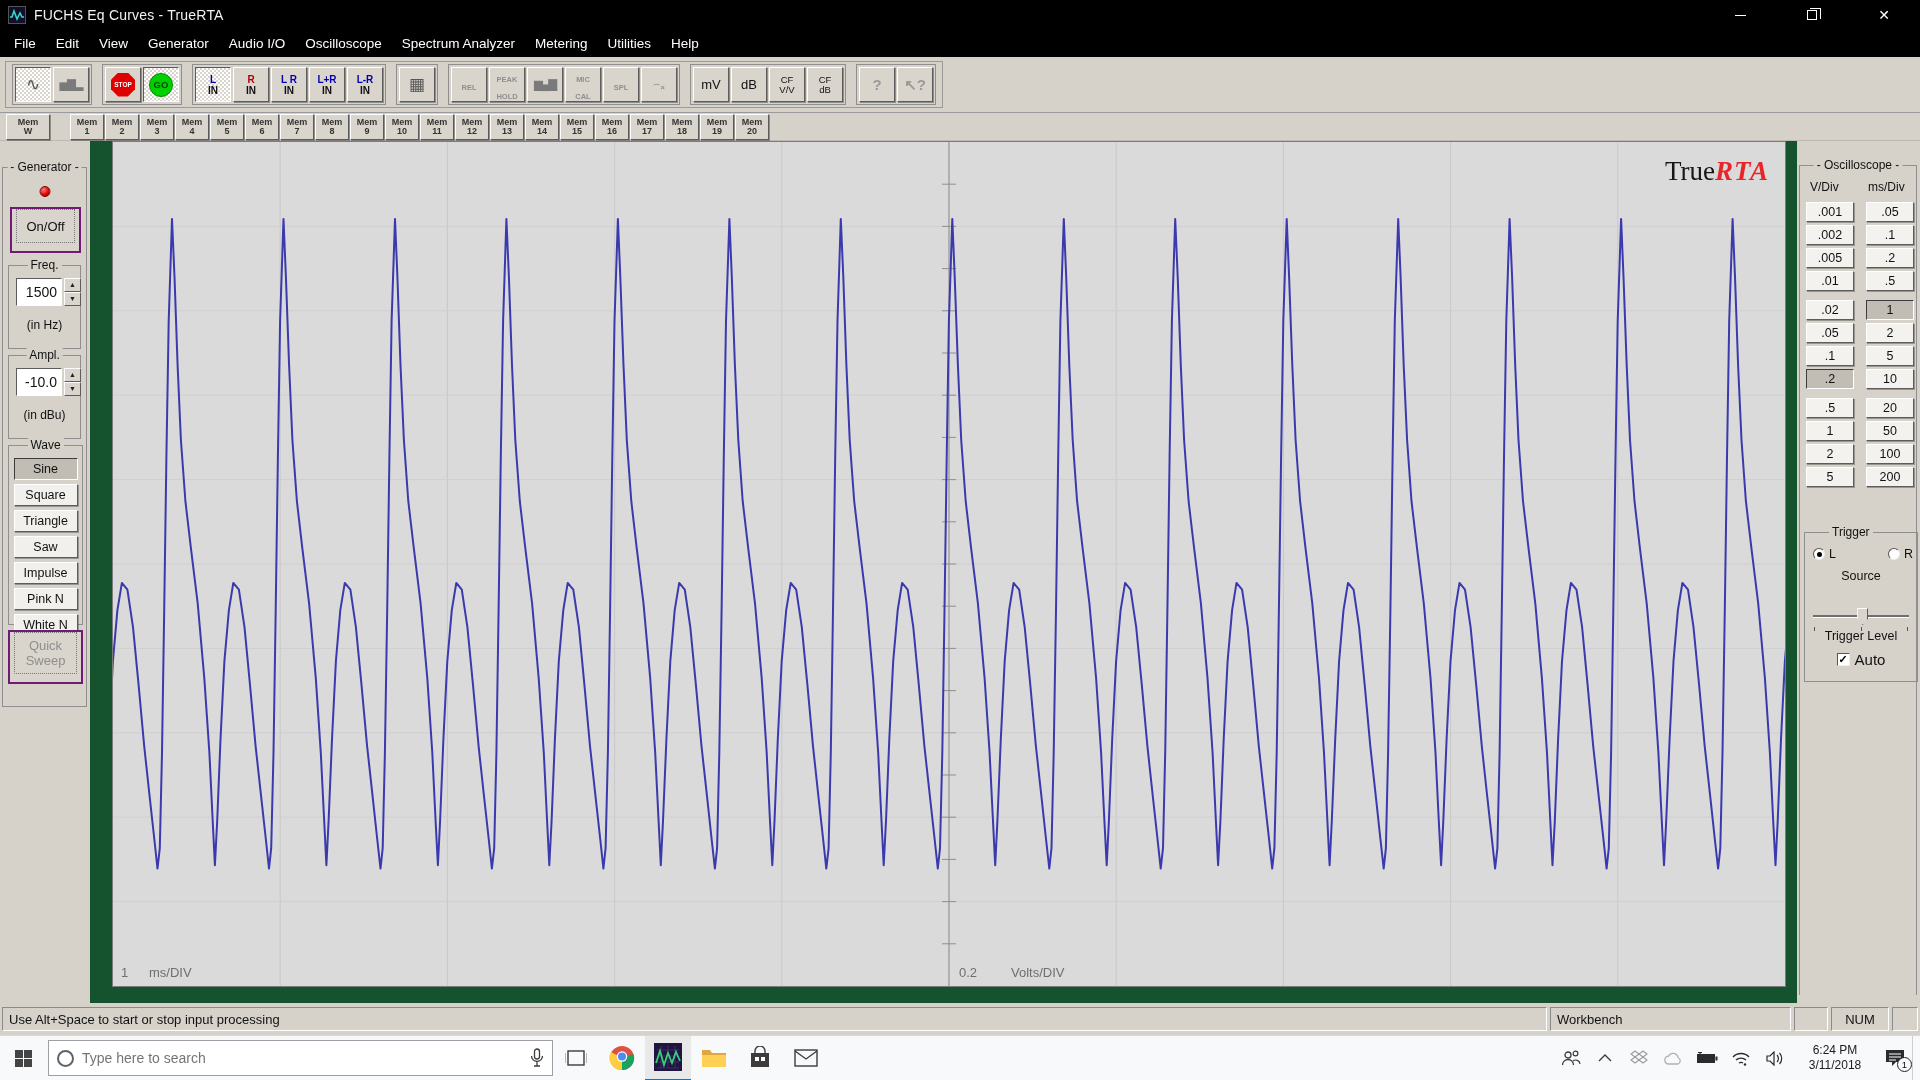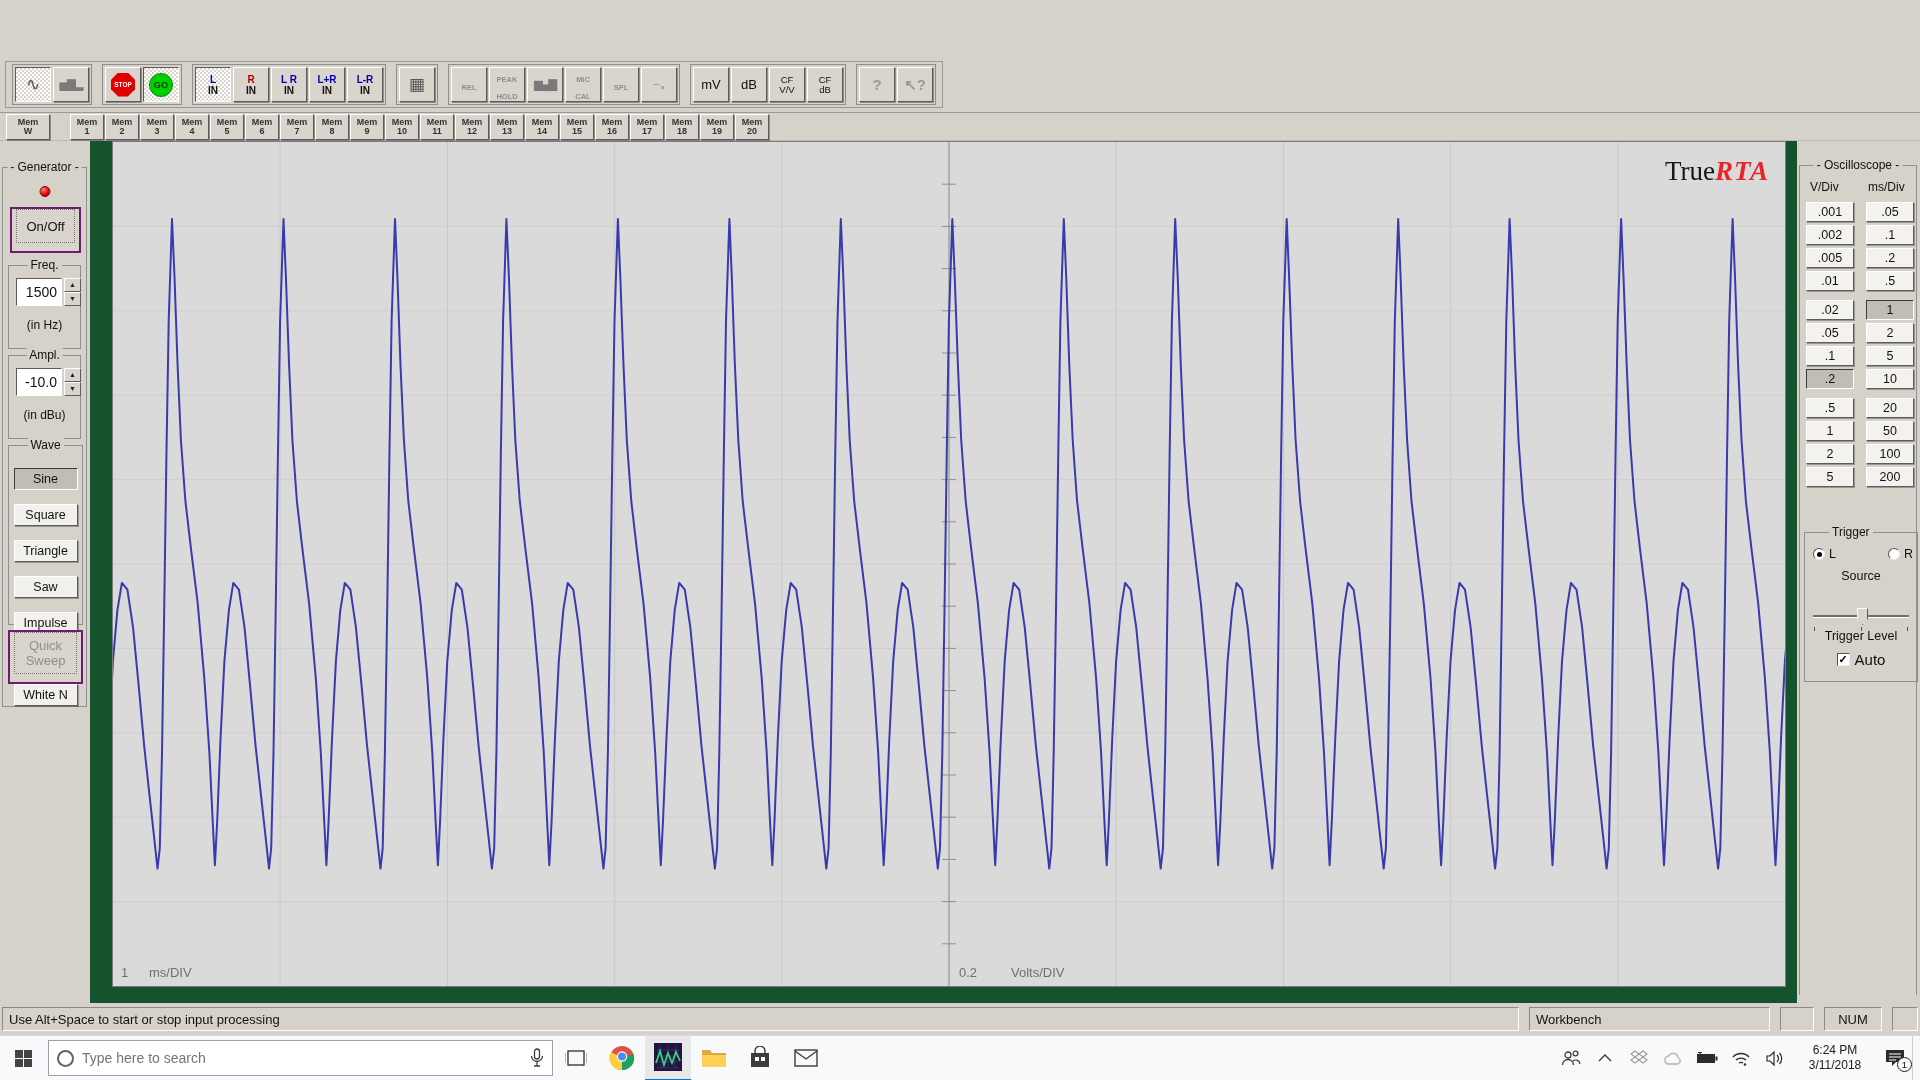--- a/index.html
+++ b/index.html
@@ -77,21 +77,21 @@
   #onoff { left:7px; top:39px; width:71px; height:46px; }
   #quicksweep { left:5px; top:462px; width:75px; height:54px; }
   #quicksweep span { color:#8e8e8e; }
   .spin-row { position:absolute; left:7px; display:flex; }
   .spin-val { width:46px; height:28px; background:#fff; border:1px solid; border-color:#5c5c5c #fff #fff #5c5c5c;
               font-size:14px; color:#111; text-align:right; padding:5px 4px 0 0; }
   .spin-btns { display:flex; flex-direction:column; margin-left:2px; }
   .spin-btn { width:17px; height:14px; background:#d9d5cd; border:1px solid; border-color:#fff #5c5c5c #5c5c5c #fff;
               font-size:7px; line-height:11px; text-align:center; color:#222; }
   .grp-label { position:absolute; width:100%; text-align:center; font-size:12px; color:#111; }
-  .wave-btn { width:64px; height:22px; margin:14px auto 2px auto; background:#f2f0ec; border:1px solid;
+  .wave-btn { width:64px; height:22px; margin:4px auto 2px auto; background:#f2f0ec; border:1px solid;
               border-color:#fff #5c5c5c #5c5c5c #fff; box-shadow:1px 1px 0 rgba(60,60,60,.4);
               display:flex; align-items:center; justify-content:center; font-size:12.5px; color:#111; }
   .wave-btn.selected { background:#c1bdb5; border-color:#3c3c3c #fff #fff #3c3c3c; box-shadow:none; }
 
   
   .scope-outer { position:absolute; left:90px; top:0; width:1707px; height:862px; background:#14532d; }
   .scope-plot { position:absolute; left:22px; top:0px; width:1674px; height:846px; background:#dadada;
                 border:1px solid #7c7c7c; }
   .scope-label { position:absolute; bottom:6px; font-size:13px; color:#6f6f6f; }
   .logo { position:absolute; top:14px; right:16px; font-size:27px; }
@@ -122,21 +122,21 @@
           border:1px solid; border-color:#fff #5c5c5c #5c5c5c #fff;
           clip-path:polygon(0 0,100% 0,100% 62%,50% 100%,0 62%); }
   .slider .tick { position:absolute; top:20px; width:1px; height:4px; background:#555; }
   .checkbox-row { position:absolute; left:0; right:0; top:118px; display:flex; align-items:center; justify-content:center; gap:5px; }
   .cbox { width:13px; height:13px; background:#fff; border:1px solid; border-color:#555 #eee #eee #555;
           font-size:11px; line-height:11px; text-align:center; color:#000; font-weight:bold; }
   .checkbox-row span.lbl { font-size:15px; color:#111; }
 
   
   .statusbar { position:absolute; left:0; top:1003px; width:1920px; height:32px; background:#d6d2ca;
-               display:flex; align-items:center; padding:3px 2px; gap:10px; }
+               display:flex; align-items:center; padding:3px 2px; gap:3px; }
   .st-cell { height:24px; border:1px solid; border-color:#8a8a8a #fff #fff #8a8a8a; font-size:13px; color:#111;
              display:flex; align-items:center; padding:0 6px; background:#d6d2ca; }
   .st-msg { flex:1 1 auto; }
   .st-work { width:241px; }
   .st-sm1 { width:34px; } .st-num { width:58px; justify-content:center; } .st-sm2 { width:26px; }
 
   
   .taskbar { position:absolute; left:0; top:1035px; width:1920px; height:45px; background:#f8f9fa;
              border-top:1px solid #d8d8d8; display:flex; align-items:center; }
   .tk-cell { width:46px; height:45px; display:flex; align-items:center; justify-content:center; }
@@ -153,21 +153,52 @@
            background:#f8f9fa; border:1px solid #222; font-size:9.5px; line-height:13px; text-align:center; color:#111; }
   .notif-wrap { position:relative; }
   .desktop-sliver { width:8px; height:45px; border-left:1px solid #cfcfcf; }
   svg { display:block; }
 </style>
 </head>
 <body>
 
 <div id="stage">
 
-
+  <div class="titlebar">
+    <span class="app-icon">
+      <svg width="14" height="12" viewBox="0 0 14 12">
+          <polyline points="0,8 2,8 4,2 7,10 10,4 12,8 14,8" fill="none" stroke="#3ad6c8" stroke-width="1.6"></polyline>
+        </svg>
+    </span>
+    <span class="title-text">FUCHS Eq Curves - TrueRTA</span>
+    <div class="win-btns">
+      <span class="win-btn">
+          <span class="glyph-min"></span>
+        </span>
+      <span class="win-btn">
+          <span class="glyph-max"></span>
+        </span>
+      <span class="win-btn">
+          <span class="glyph-close">✕</span>
+        </span>
+    </div>
+  </div>
+
+  <div class="menubar">
+    <span class="menu-item">File</span>
+      <span class="menu-item">Edit</span>
+      <span class="menu-item">View</span>
+      <span class="menu-item">Generator</span>
+      <span class="menu-item">Audio I/O</span>
+      <span class="menu-item">Oscilloscope</span>
+      <span class="menu-item">Spectrum Analyzer</span>
+      <span class="menu-item">Metering</span>
+      <span class="menu-item">Utilities</span>
+      <span class="menu-item">Help</span>
+  </div>
 
   <div class="toolbar">
     <div class="tb-frame">
       <div class="tb-group">
         <div class="tb-btn selected glyph big">
             <span class="tline1">∿</span>
           </div>
           <div class="tb-btn bars">
             <span class="tline1">▅▇▂</span>
           </div>

